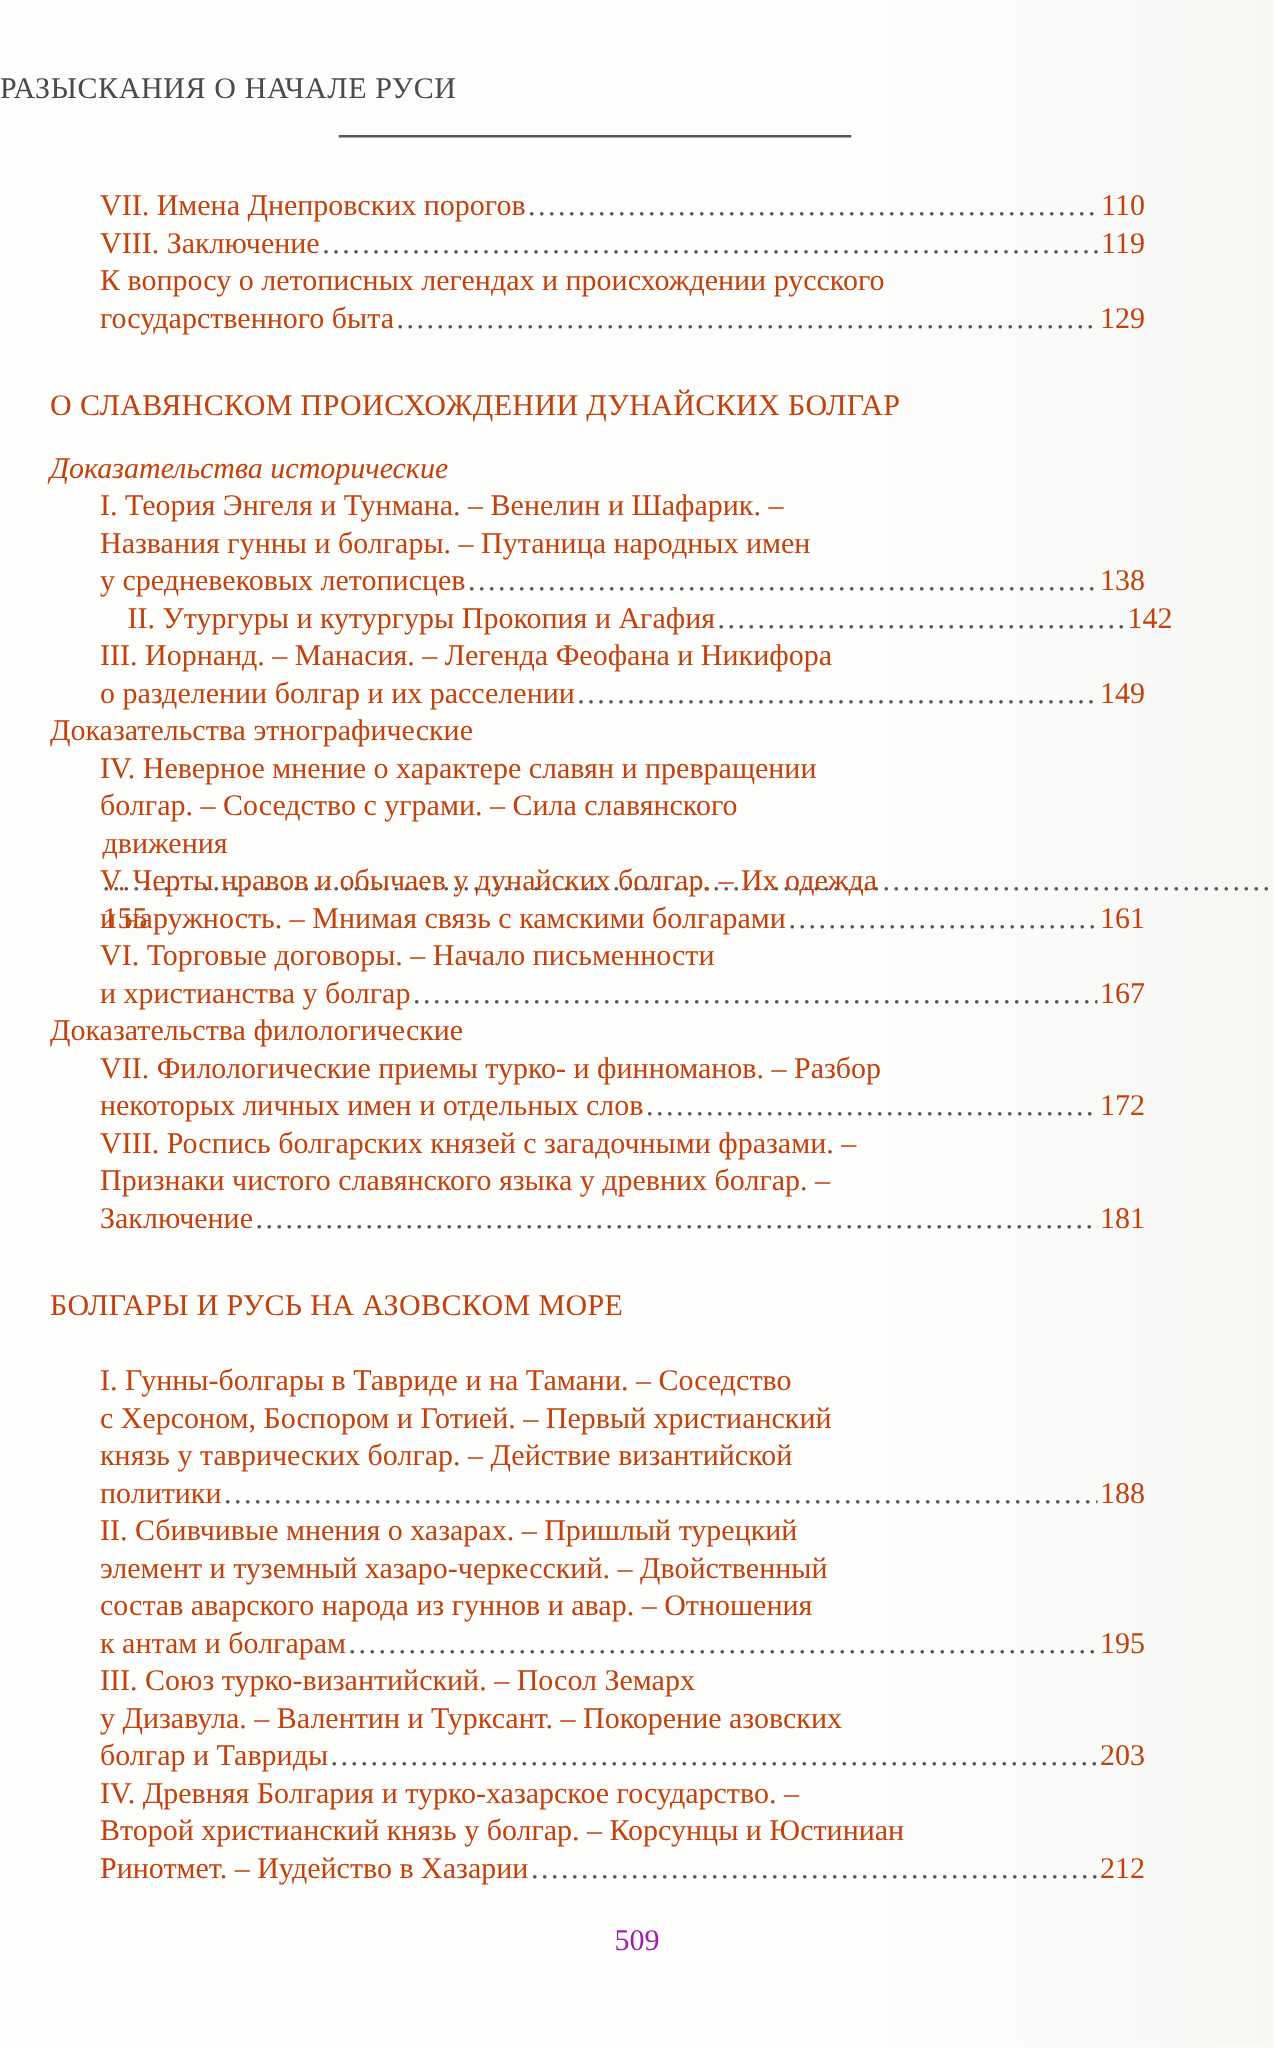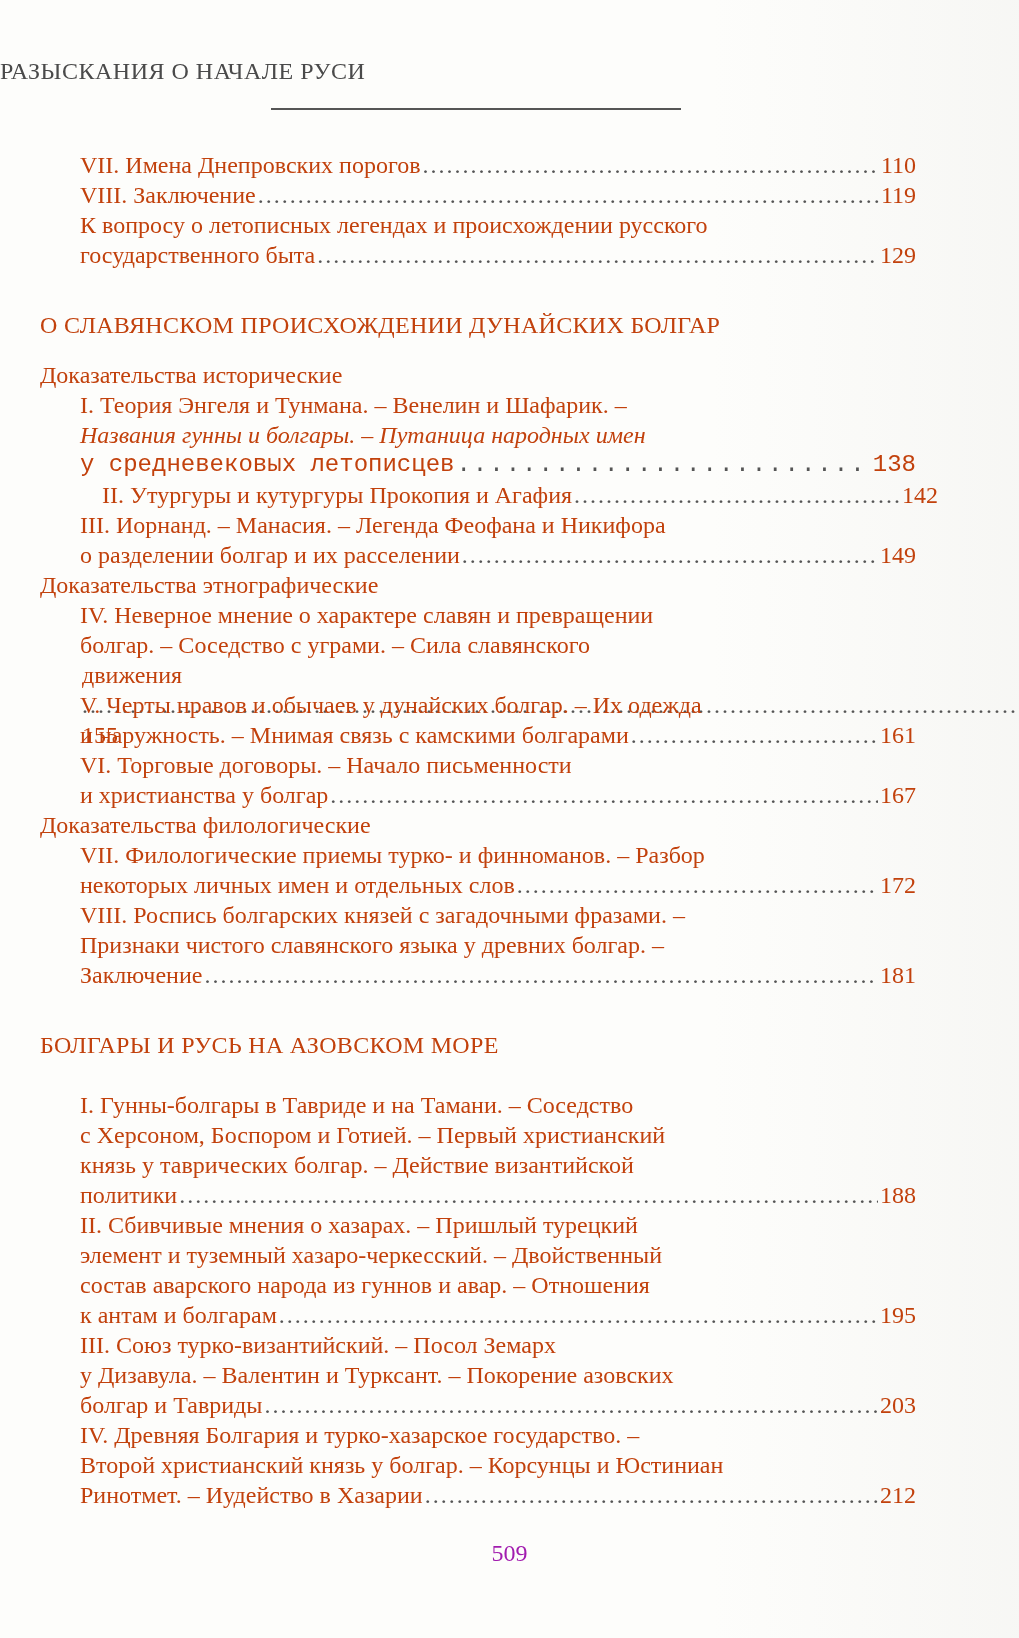--- a/index.html
+++ b/index.html
@@ -66,24 +66,24 @@
       <span class="dots"></span>
       <span class="pg">119</span>
     </div>
     <div class="line" style="left: 80px; top: 210px;">К вопросу о летописных легендах и происхождении русского</div>
     <div class="line entry-line" style="left: 80px; top: 240px; width: 836px;">
       <span class="txt">государственного быта</span>
       <span class="dots"></span>
       <span class="pg">129</span>
     </div>
     <div class="line section-title" style="left: 40px; top: 310px;">О СЛАВЯНСКОМ ПРОИСХОЖДЕНИИ ДУНАЙСКИХ БОЛГАР</div>
-    <div class="line group-title" style="left: 40px; top: 360px;">Доказательства исторические</div>
+    <div class="line group-title" style="left: 40px; top: 360px; font-style: italic;">Доказательства исторические</div>
     <div class="line" style="left: 80px; top: 390px;">I. Теория Энгеля и Тунмана. – Венелин и Шафарик. –</div>
-    <div class="line" style="left: 80px; top: 420px; font-style: italic;">Названия гунны и болгары. – Путаница народных имен</div>
-    <div class="line entry-line" style="left: 80px; top: 450px; width: 836px; font-family: Liberation Mono, monospace;">
+    <div class="line" style="left: 80px; top: 420px;">Названия гунны и болгары. – Путаница народных имен</div>
+    <div class="line entry-line" style="left: 80px; top: 450px; width: 836px;">
       <span class="txt">у средневековых летописцев</span>
       <span class="dots"></span>
       <span class="pg">138</span>
     </div>
     <div class="line entry-line" style="left: 80px; top: 480px; width: 836px; margin-left: 22px;">
       <span class="txt">II. Утургуры и кутургуры Прокопия и Агафия</span>
       <span class="dots"></span>
       <span class="pg">142</span>
     </div>
     <div class="line" style="left: 80px; top: 510px;">III. Иорнанд. – Манасия. – Легенда Феофана и Никифора</div>

